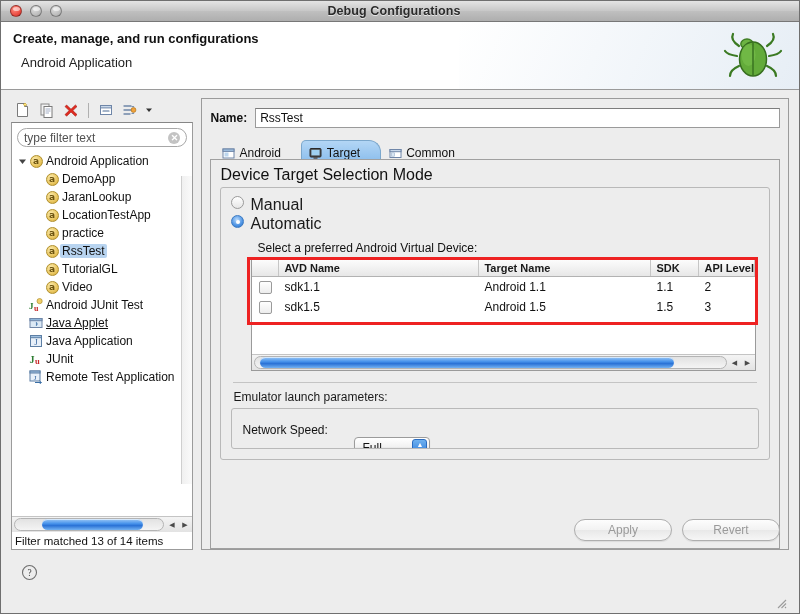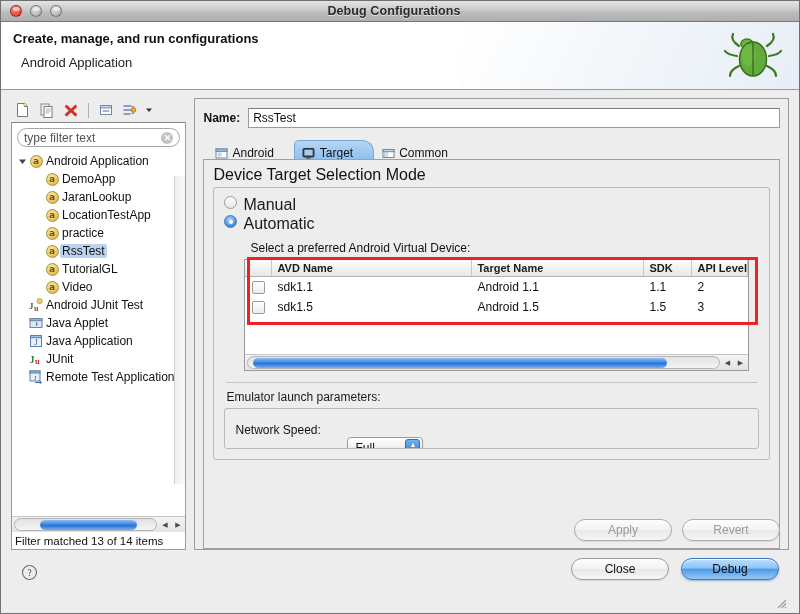--- a/index.html
+++ b/index.html
@@ -234,21 +234,21 @@
     border-color: #3b7ac2;
   }
   .radio.on::after {
     content:""; position:absolute; left:4px; top:4px; width:4px; height:4px;
     border-radius:50%; background:#ffffff;
   }
 
   #avd-label { font-size: 12px; margin: 7px 0 4px 26px; color:#111; }
 
   
-  #avd-wrap { margin-left: 20px; margin-right: 10px; }
+  #avd-wrap { margin-left: 20px; margin-right: 3px; }
   #avd-table-outer {
     border: 1px solid #9a9a9a; background: #fff;
     display: flex; flex-direction: column;
     height: 112px;
   }
   #avd-head {
     display: flex; height: 17px; flex: none;
     background: linear-gradient(to bottom,#fcfcfc,#e7e7e7);
     border-bottom: 1px solid #b2b2b2;
     font-size: 11px; font-weight: bold; color: #1a1a1a;
@@ -499,21 +499,21 @@
                   <span class="twisty"></span>
                   <span class="ico">
                     <svg width="14" height="14" viewBox="0 0 14 14">
                       <text x="0" y="11" font-size="9" font-weight="bold" fill="#2e7d32" font-family="Liberation Serif, serif">J</text>
                       <text x="5" y="12.5" font-size="8" font-weight="bold" fill="#c62828" font-family="Liberation Serif, serif">u</text>
                       <rect x="8" y="0.5" width="5.2" height="5.2" rx="2.6" fill="#f0cf6a" stroke="#b08f2c" stroke-width="0.7"></rect>
                     </svg>
                   </span>
                   <span class="tlabel">Android JUnit Test</span>
                 </div>
-                <div class="tree-item" style="padding-left: 4px;">
+                <div class="tree-item" style="padding-left: 4px; text-decoration: underline;">
                   <span class="twisty"></span>
                   <span class="ico">
                     <svg width="14" height="14" viewBox="0 0 14 14">
                       <rect x="1" y="2.5" width="12" height="9" fill="#dce9f5" stroke="#6f86a8"></rect>
                       <rect x="1" y="2.5" width="12" height="2.2" fill="#8fb4d8" stroke="#6f86a8"></rect>
                       <path d="M7 6.5 q2 1.5 0 3" stroke="#3a6ea5" fill="none" stroke-width="1.1"></path>
                     </svg>
                   </span>
                   <span class="tlabel">Java Applet</span>
                 </div>
@@ -689,24 +689,20 @@
       </div>
     </div>
 
     <div id="footer">
       <div id="help-icon">
         <svg width="17" height="17" viewBox="0 0 17 17">
           <circle cx="8.5" cy="8.5" r="7" fill="#ededed" stroke="#6e6e6e" stroke-width="1.1"></circle>
           <text x="8.5" y="12.2" font-size="9.5" text-anchor="middle" fill="#3a3a3a" font-family="Liberation Serif, serif">?</text>
         </svg>
       </div>
-      <div id="footer-buttons">
-        <div class="pill enabled">Close</div>
-        <div class="pill default">Debug</div>
-      </div>
       <div id="grip">
         <svg width="14" height="14" viewBox="0 0 14 14">
           <g stroke="#9a9a9a" stroke-width="1.1">
             <path d="M13 5 L5 13"></path>
               <path d="M13 8.5 L8.5 13"></path>
               <path d="M13 12 L12 13"></path>
           </g>
         </svg>
       </div>
     </div>

